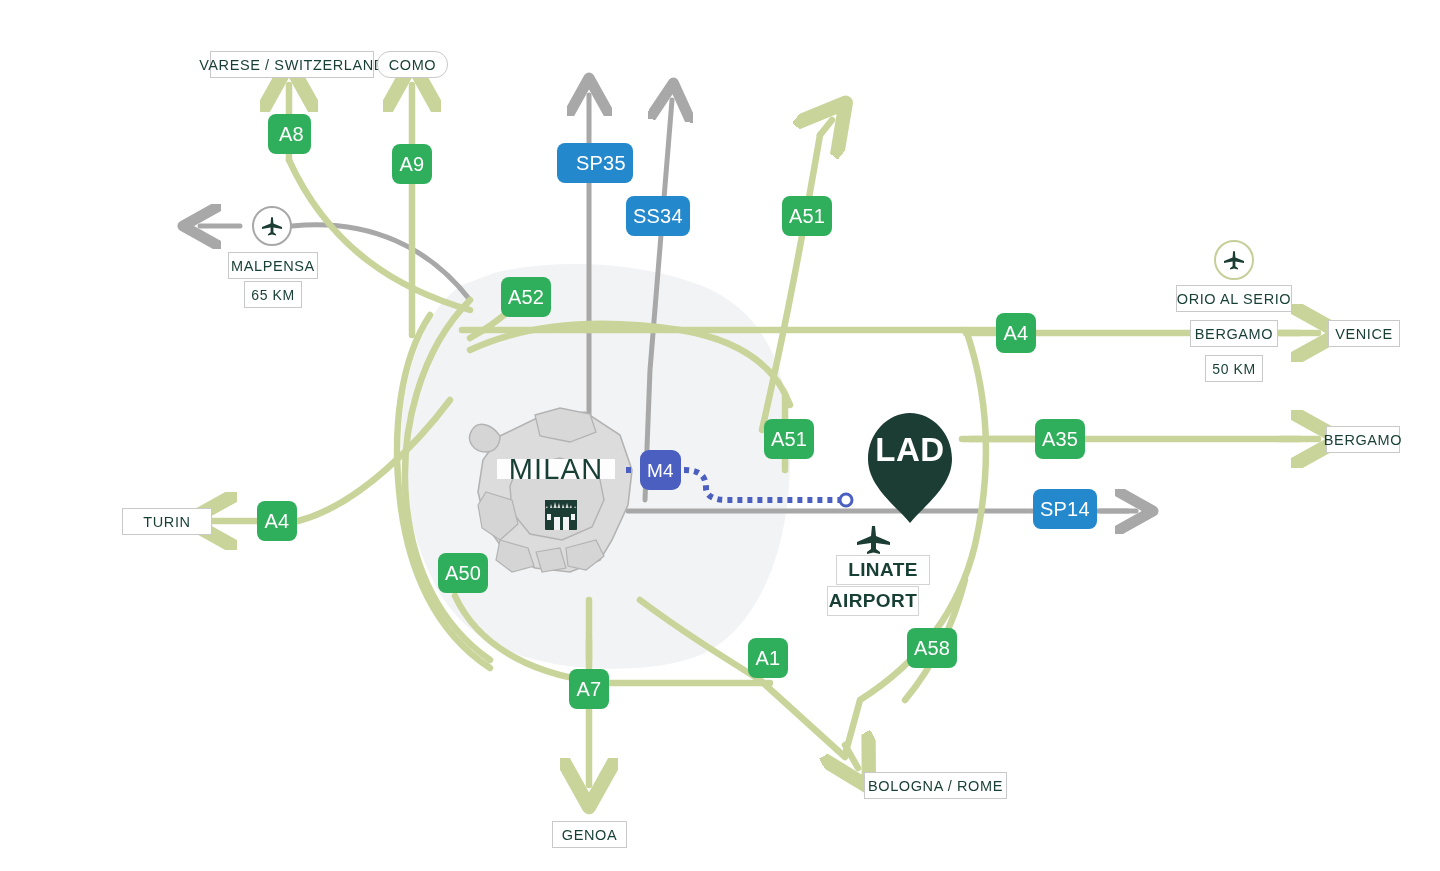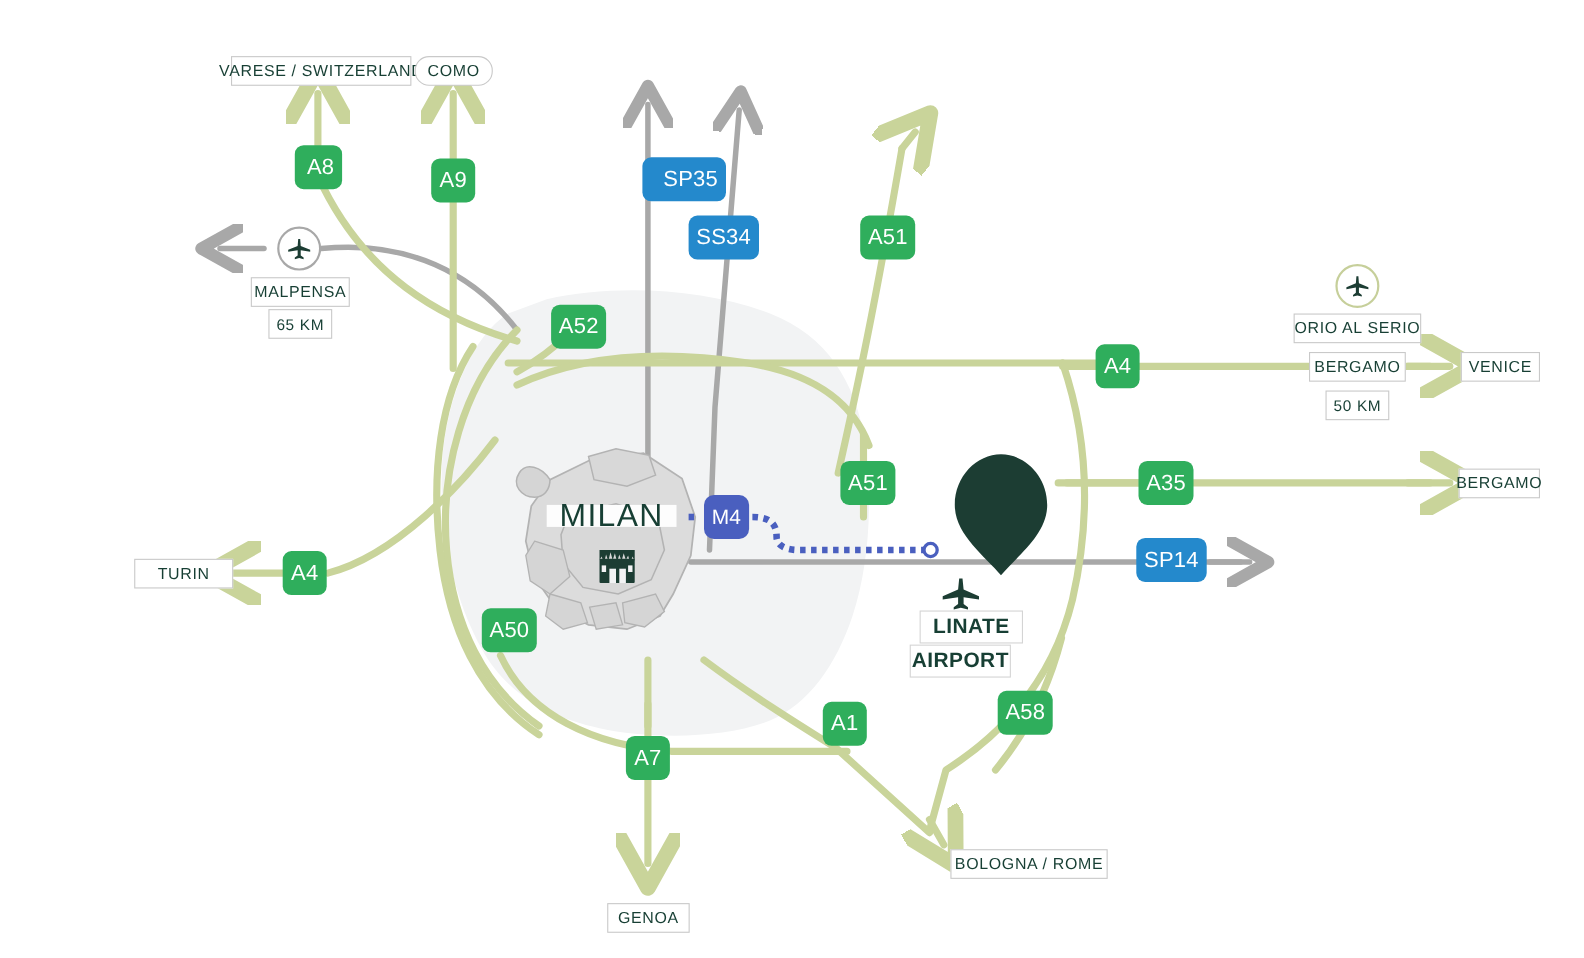--- a/index.html
+++ b/index.html
@@ -243,23 +243,23 @@
 
     <g fill="#1C3D33">
       <path d="M872,526 L875,526 L876,536 L890,542 L890,545 L876,543 L876,549
                L880,552 L880,554 L873.5,552.5 L867,554 L867,552 L871,549
                L871,543 L857,545 L857,542 L871,536 Z"></path>
     </g>
   </svg>
 
   <div class="overlay">
 
-    <div class="shield green" style="left:268px; top:132px;padding-left:11px;">A8</div>
+    <div class="shield green" style="left:268px; top:114px;padding-left:11px;">A8</div>
     <div class="shield green" style="left:392px; top:144px;">A9</div>
-    <div class="shield blue" style="left:584px; top:143px;padding-left:19px;">SP35</div>
+    <div class="shield blue" style="left:557px; top:143px;padding-left:19px;">SP35</div>
     <div class="shield blue" style="left:626px; top:196px;">SS34</div>
     <div class="shield green" style="left:782px; top:196px;">A51</div>
     <div class="shield green" style="left:501px; top:277px;">A52</div>
     <div class="shield green" style="left:996px; top:313px;">A4</div>
     <div class="shield green" style="left:764px; top:419px;">A51</div>
     <div class="shield metro" style="left:640px; top:450px;">M4</div>
     <div class="shield green" style="left:1035px; top:419px;">A35</div>
     <div class="shield blue" style="left:1033px; top:489px;">SP14</div>
     <div class="shield green" style="left:257px; top:501px;">A4</div>
     <div class="shield green" style="left:438px; top:553px;">A50</div>
@@ -291,15 +291,18 @@
       </svg>
     </div>
     <div class="aircircle olive" style="left:1214px; top:240px;">
       <svg width="24" height="24" viewBox="0 0 24 24">
         <path d="M11.1,3.2 L12.9,3.2 L13.4,9.6 L22,13.1 L22,14.9 L13.4,13.4 L13.4,18.2
                  L16,20.2 L16,21.6 L12,20.6 L8,21.6 L8,20.2 L10.6,18.2 L10.6,13.4
                  L2,14.9 L2,13.1 L10.6,9.6 Z" fill="#1C3D33"></path>
       </svg>
     </div>
 
+    <div class="pin" style="left:864px; top:405px;">
+      <div class="pin-label">LAD</div>
+    </div>
 
   </div>
 </div>
 
 </body></html>

